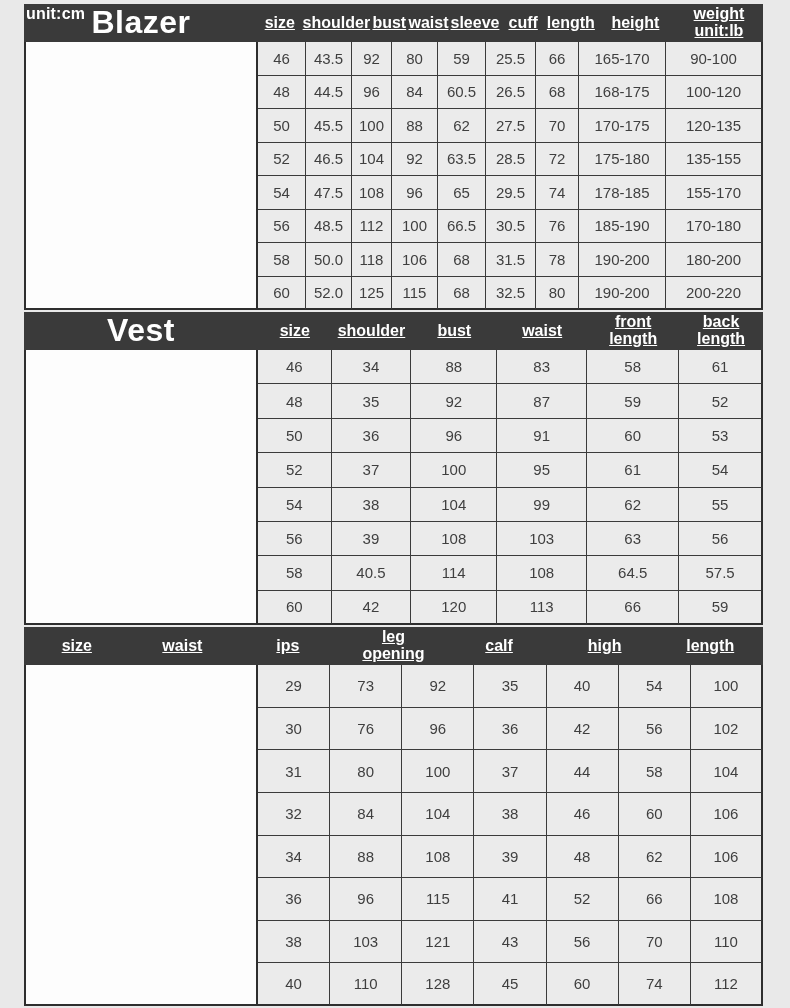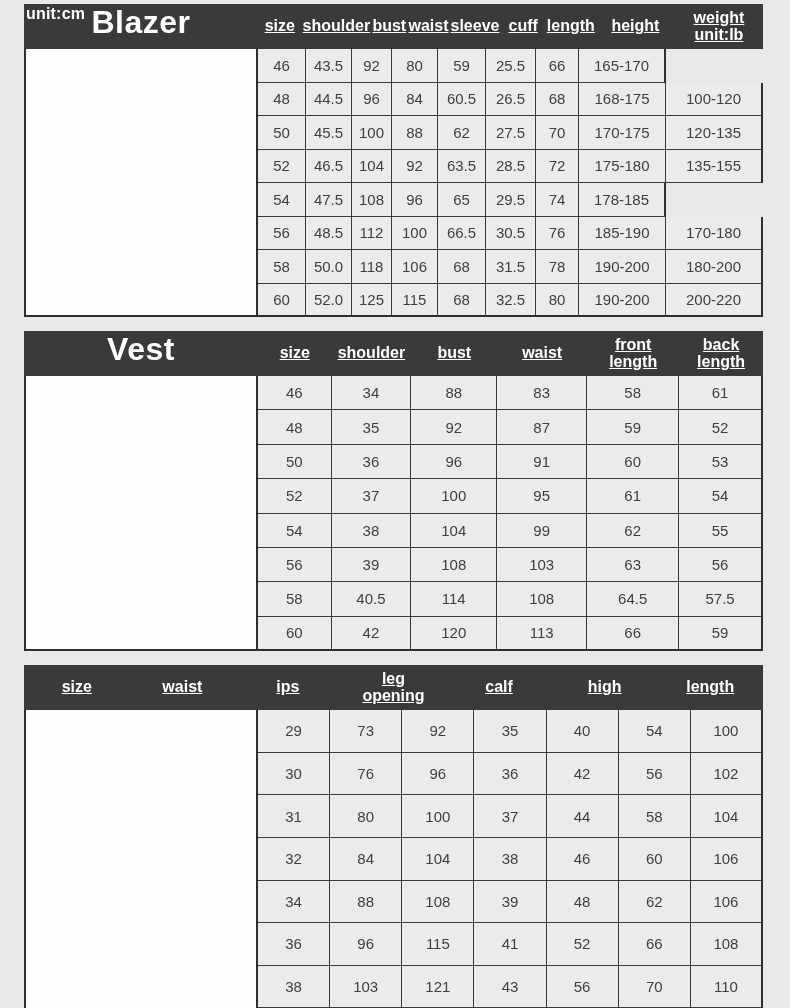--- a/index.html
+++ b/index.html
@@ -9,28 +9,28 @@
     font-family:"Liberation Sans", sans-serif;
     overflow:hidden;
     position:relative;
   }
   .page { padding-top:4px; }
 
   .section {
     margin-left:24px;
     width:739px;
   }
-  .section + .section { margin-top:14px; }
+  .section + .section { margin-top:2px; }
 
   
   .header-bar {
     position:relative;
     display:flex;
     align-items:stretch;
-    height:45px;
+    height:38px;
     background:#3a3a3a;
     color:#ffffff;
   }
   .unit-label {
     position:absolute;
     top:1px; left:2px;
     font-size:16px;
     font-weight:bold;
     letter-spacing:0.2px;
   }
@@ -129,20 +129,21 @@
       <div class="rows">
           <div class="row cols-0">
             <div class="cell">46</div>
             <div class="cell">43.5</div>
             <div class="cell">92</div>
             <div class="cell">80</div>
             <div class="cell">59</div>
             <div class="cell">25.5</div>
             <div class="cell">66</div>
             <div class="cell">165-170</div>
+            <div class="cell">90-100</div>
           </div>
           <div class="row cols-0">
             <div class="cell">48</div>
             <div class="cell">44.5</div>
             <div class="cell">96</div>
             <div class="cell">84</div>
             <div class="cell">60.5</div>
             <div class="cell">26.5</div>
             <div class="cell">68</div>
             <div class="cell">168-175</div>
@@ -172,20 +173,21 @@
           </div>
           <div class="row cols-0">
             <div class="cell">54</div>
             <div class="cell">47.5</div>
             <div class="cell">108</div>
             <div class="cell">96</div>
             <div class="cell">65</div>
             <div class="cell">29.5</div>
             <div class="cell">74</div>
             <div class="cell">178-185</div>
+            <div class="cell">155-170</div>
           </div>
           <div class="row cols-0">
             <div class="cell">56</div>
             <div class="cell">48.5</div>
             <div class="cell">112</div>
             <div class="cell">100</div>
             <div class="cell">66.5</div>
             <div class="cell">30.5</div>
             <div class="cell">76</div>
             <div class="cell">185-190</div>

